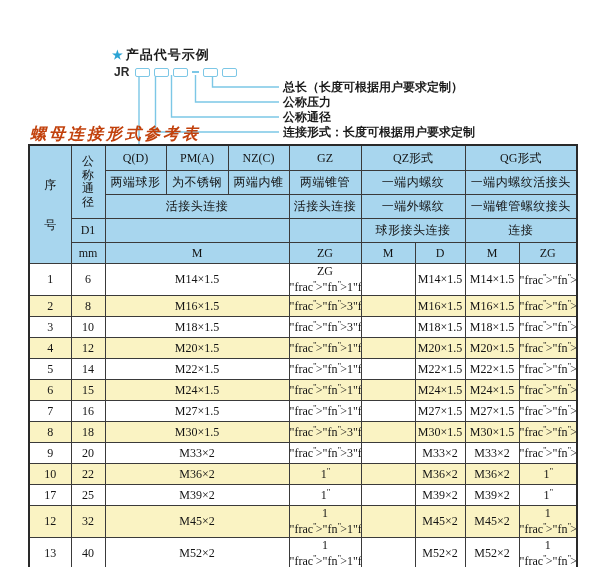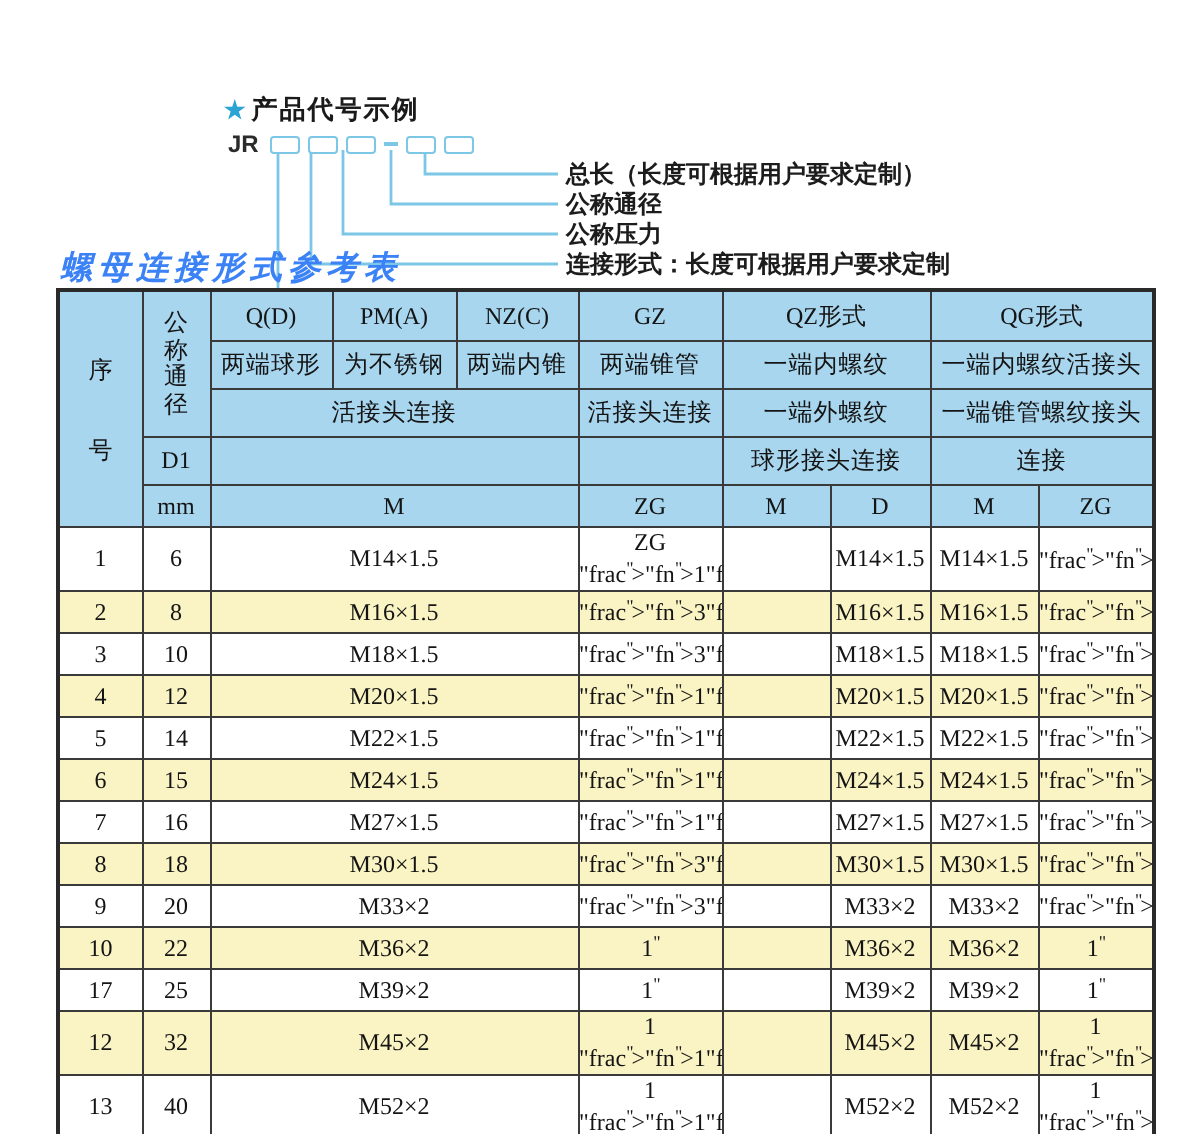--- a/index.html
+++ b/index.html
@@ -16,21 +16,21 @@
   .code-prefix{font-size:12px;font-weight:bold;color:#2b2b2b;margin-right:2px;
                font-family:"Liberation Sans",sans-serif;}
   .code-box{width:13px;height:7px;border:1.5px solid #7cc7e6;border-radius:2px;background:#fff;}
   .code-dash{width:7px;height:2px;background:#7cc7e6;}
   .callouts{position:absolute;left:283px;top:54px;}
   .callouts .co{height:15px;line-height:15px;font-size:12px;font-weight:bold;
                 white-space:nowrap;color:#1c1c1c;}
 
   
   .tbl-title{position:absolute;left:30px;top:124px;font-family:Liberation Sans, sans-serif;
-             font-weight:bold;font-style:italic;font-size:16px;letter-spacing:3px;color:#3b82f6;}
+             font-weight:bold;font-style:italic;font-size:16px;letter-spacing:3px;color:#c2410c;}
   table.ref{position:absolute;left:28px;top:144px;width:548px;border-collapse:collapse;
             table-layout:fixed;font-family:"Liberation Serif","DejaVu Serif",serif;}
   table.ref td{border:1px solid #3a3a3a;text-align:center;vertical-align:middle;
                padding:0;font-size:12px;color:#141414;overflow:hidden;}
   table.ref{border:2px solid #2a2a2a;}
   thead td{background:#a8d6ee;}
   .hr1 td{height:24px;} .hr2 td{height:23px;} .hr3 td{height:23px;}
   .hr4 td{height:23px;} .hr5 td{height:20px;border-bottom:2px solid #2a2a2a;margin-top:21px;}
   tbody td{height:20px;background:#fff;}
   tbody tr.alt td{background:#faf3c3;}
@@ -61,22 +61,22 @@
       <span class="code-prefix">JR</span>
       <span class="code-box"></span>
       <span class="code-box"></span>
       <span class="code-box"></span>
       <span class="code-dash"></span>
       <span class="code-box"></span>
       <span class="code-box"></span>
     </div>
     <div class="callouts">
       <div class="co">总长（长度可根据用户要求定制）</div>
+      <div class="co">公称压力</div>
       <div class="co">公称通径</div>
-      <div class="co">公称压力</div>
       <div class="co">连接形式：长度可根据用户要求定制</div>
     </div>
   </div>
 
   <div class="tbl-title">螺母连接形式参考表</div>
 
   <table class="ref">
     <colgroup>
       <col style="width:42px">
         <col style="width:34px">

